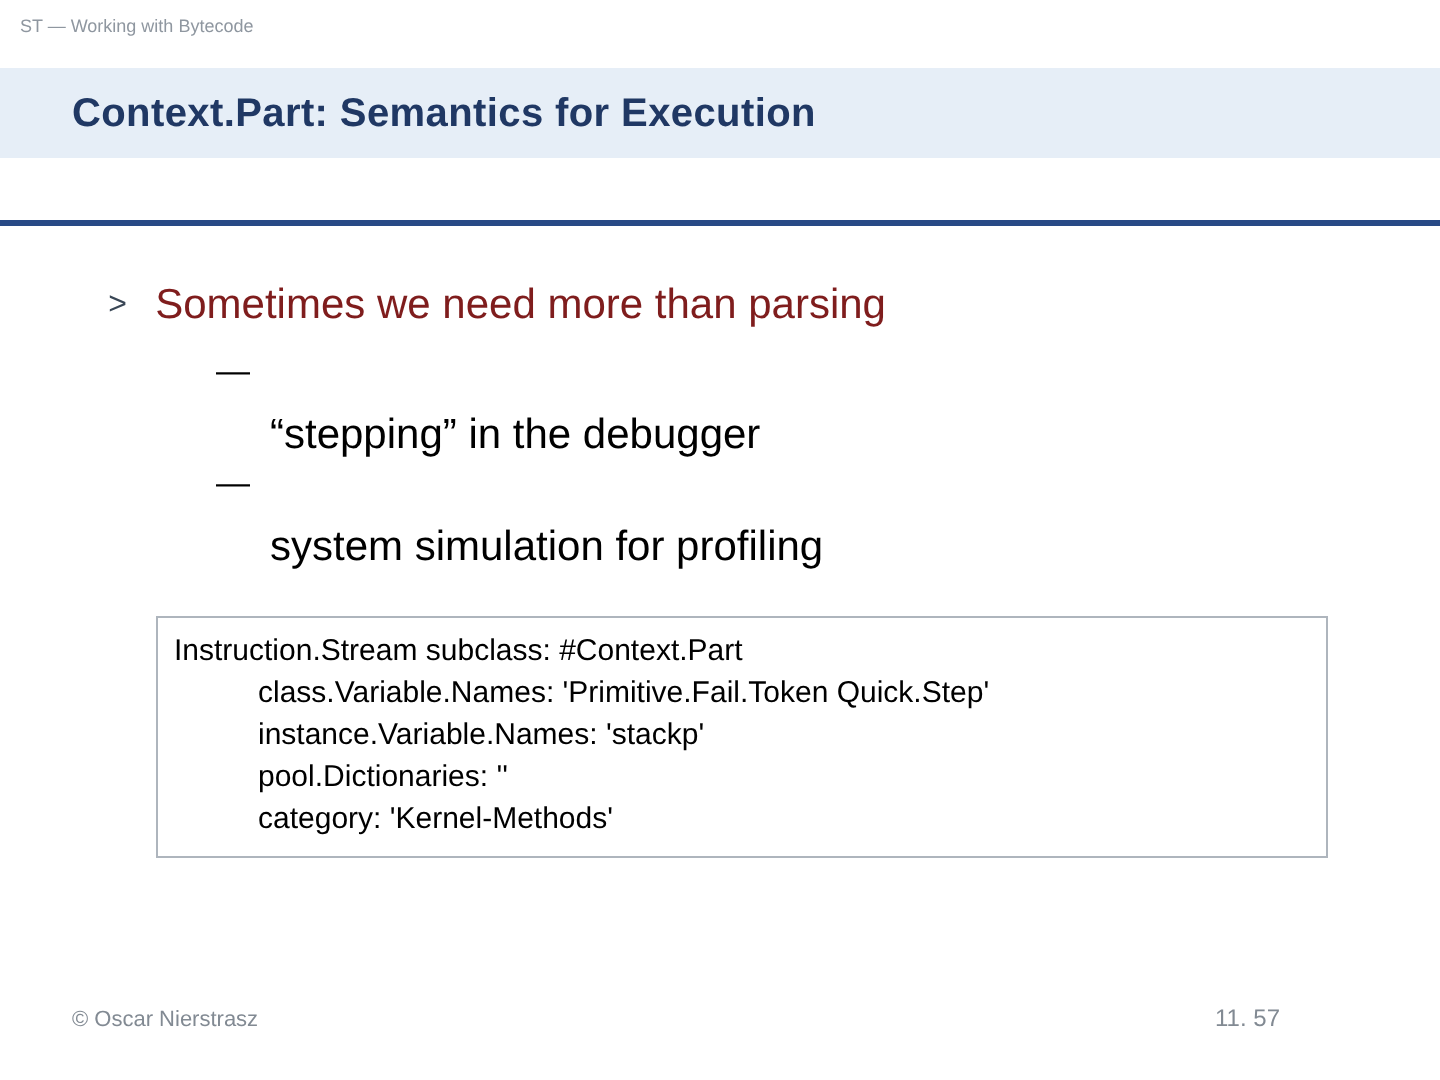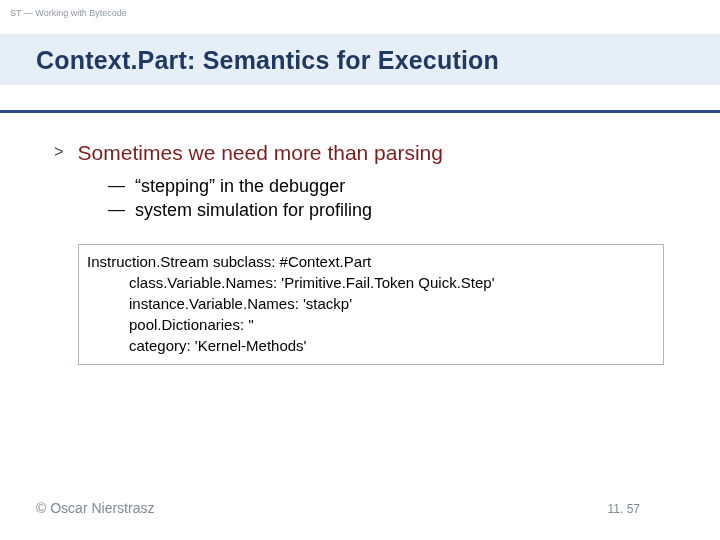--- a/index.html
+++ b/index.html
@@ -1,33 +1,33 @@
 <!DOCTYPE html>
 <html><head>
 <meta charset="utf-8">
 <style>
   * { box-sizing: border-box; margin: 0; padding: 0; }
   html, body { width: 720px; height: 540px; background: #fff; font-family: Arial, Helvetica, sans-serif; color: #000; }
   .slide { position: relative; width: 668px; height: 540px; }
   .crumb { position: absolute; top: 8px; left: 10px; font-size: 9px; color: #8f97a0; }
   .title-band { position: absolute; top: 34px; left: 0; width: 720px; background: #e6eef7; padding: 12px 36px 10px 36px; }
-  .title-band h1 { font-size: 25px; font-weight: bold; color: #203864; letter-spacing: 0.2px; }
+  .title-band h1 { font-size: 20px; font-weight: bold; color: #203864; letter-spacing: 0.2px; }
   .thin-rule { position: absolute; top: 110px; left: 0; width: 720px; height: 3px; background: #284a86; }
   .body { position: absolute; top: 140px; left: 54px; width: 610px; }
   .bullet1 { display: flex; align-items: flex-start; gap: 14px; margin-bottom: 8px; }
   .bullet1 .mark { font-family: "Courier New", monospace; font-size: 16px; color: #3a4756; line-height: 26px; }
   .bullet1 .text { font-size: 21px; color: #7f1d1d; line-height: 26px; }
   .sublist { margin-left: 54px; }
   .bullet2 { display: flex; align-items: flex-start; gap: 10px; }
   .bullet2 .dash { font-size: 17px; color: #000; line-height: 24px; }
-  .bullet2 .text { font-size: 18px; color: #000; line-height: 24px; }
+  .bullet2 .text { font-size: 21px; color: #000; line-height: 24px; margin-top: 32px; }
   .code-box { margin-top: 22px; margin-left: 24px; width: 586px; border: 1px solid #aeb5bd; padding: 6px 8px 8px 8px; }
   .code-box .line { font-size: 15px; line-height: 21px; color: #000; white-space: pre; font-family: Arial, Helvetica, sans-serif; }
   .code-box .indent { padding-left: 42px; }
-  .footer-left { position: absolute; left: 36px; bottom: 24px; font-size: 14px; color: #828a93; }
+  .footer-left { position: absolute; left: 36px; bottom: 24px; font-size: 11px; color: #828a93; }
   .footer-right { position: absolute; right: 28px; bottom: 24px; font-size: 12px; color: #828a93; }
 </style>
 </head>
 <body>
 
 <div class="slide">
 
   <div class="crumb">ST — Working with Bytecode</div>
 
   <div class="title-band">

